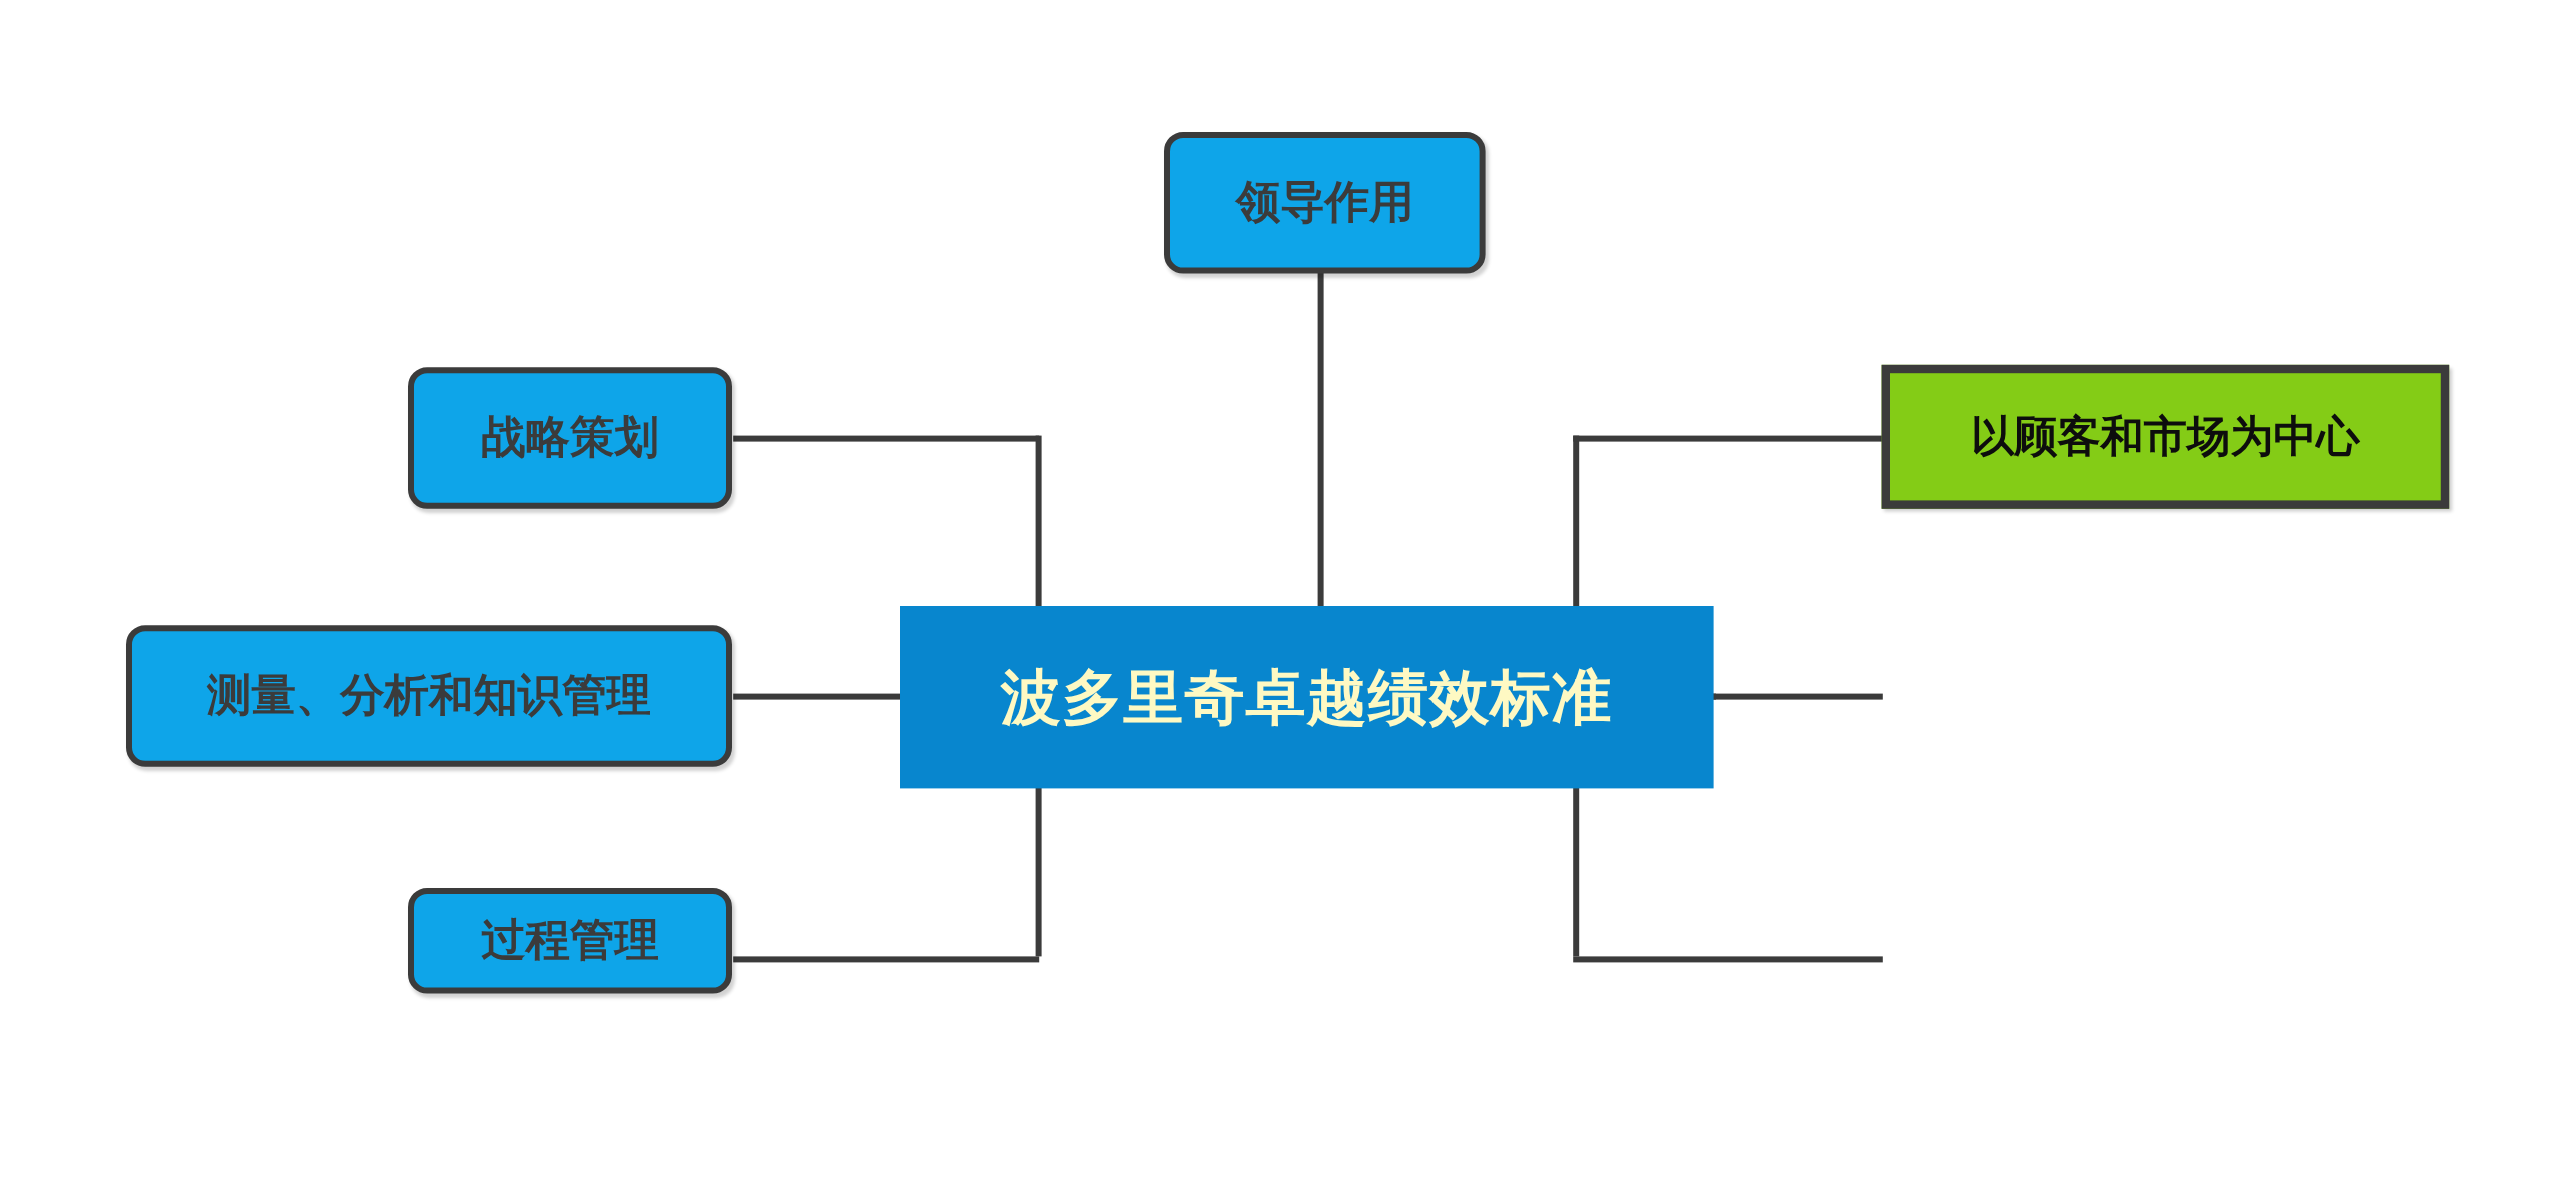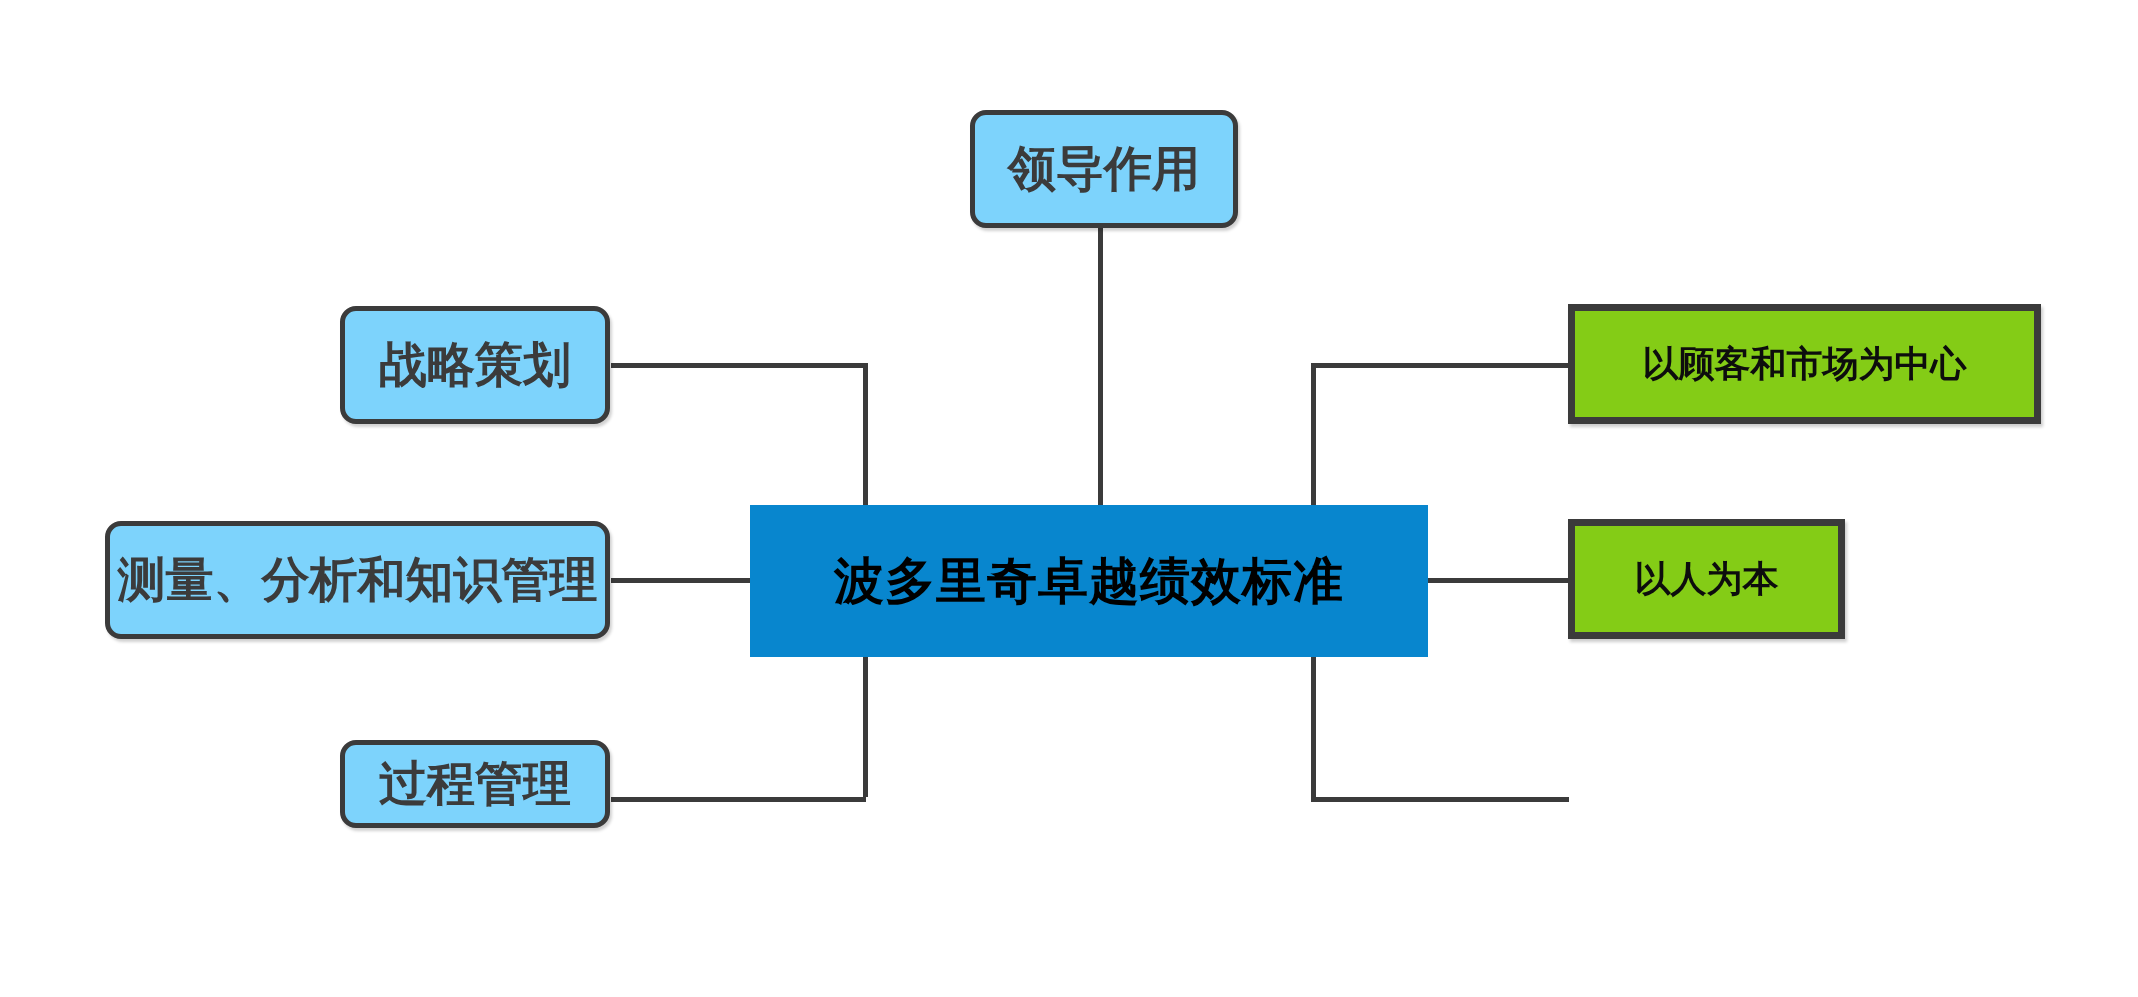--- a/index.html
+++ b/index.html
@@ -33,46 +33,46 @@
     display: flex;
     align-items: center;
     justify-content: center;
     text-align: center;
     z-index: 3;
     line-height: 1.2;
   }
 
   
   .node.soft {
-    background: #7dd3fc;
+    background: #0ea5e9;
     border: 5px solid #3b3b3b;
     border-radius: 16px;
     color: #3b3b3b;
     font-weight: bold;
-    font-size: 48px;
+    font-size: 37px;
     box-shadow: 2px 3px 3px rgba(0,0,0,0.18);
   }
 
   
   .node.sharp {
     background: #84cc16;
     border: 7px solid #3b3b3b;
     border-radius: 0;
     color: #0d0d0d;
     font-weight: bold;
     font-size: 36px;
     box-shadow: 2px 3px 3px rgba(0,0,0,0.20);
   }
 
   
   .node.center {
     background: #0886ce;
     border: none;
     border-radius: 0;
-    color: #000000;
+    color: #fef9c3;
     font-weight: bold;
     font-size: 50px;
     letter-spacing: 1px;
     z-index: 4;
     text-align: center;
   }
 </style>
 </head>
 <body>
 
@@ -101,16 +101,15 @@
   <div class="node soft" style="left:105px; top:521px; width:505px; height:118px;">测量、分析和知识管理</div>
 
   <div class="node soft" style="left:340px; top:306px; width:270px; height:118px;">战略策划</div>
 
   <div class="node soft" style="left:340px; top:740px; width:270px; height:88px;">过程管理</div>
 
   <div class="node center" style="left:750px; top:505px; width:678px; height:152px;">波多里奇卓越绩效标准</div>
 
   <div class="node sharp" style="left:1568px; top:304px; width:473px; height:120px;">以顾客和市场为中心</div>
 
-  <div class="node sharp" style="left:1568px; top:519px; width:277px; height:120px;">以人为本</div>
 
 
 </div>
 
 </body></html>

